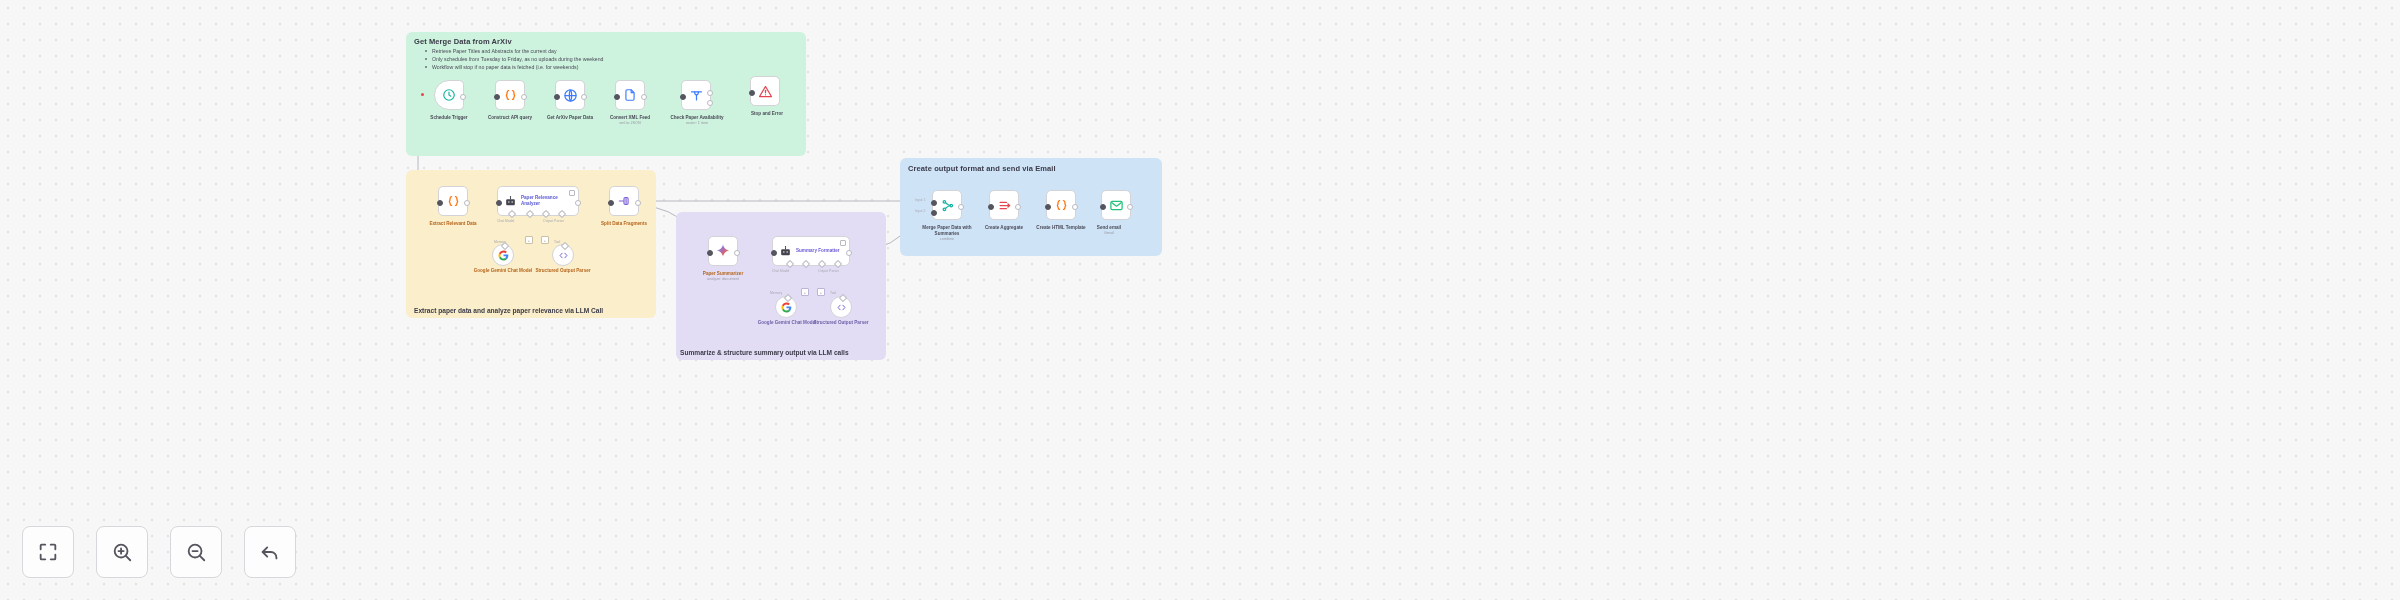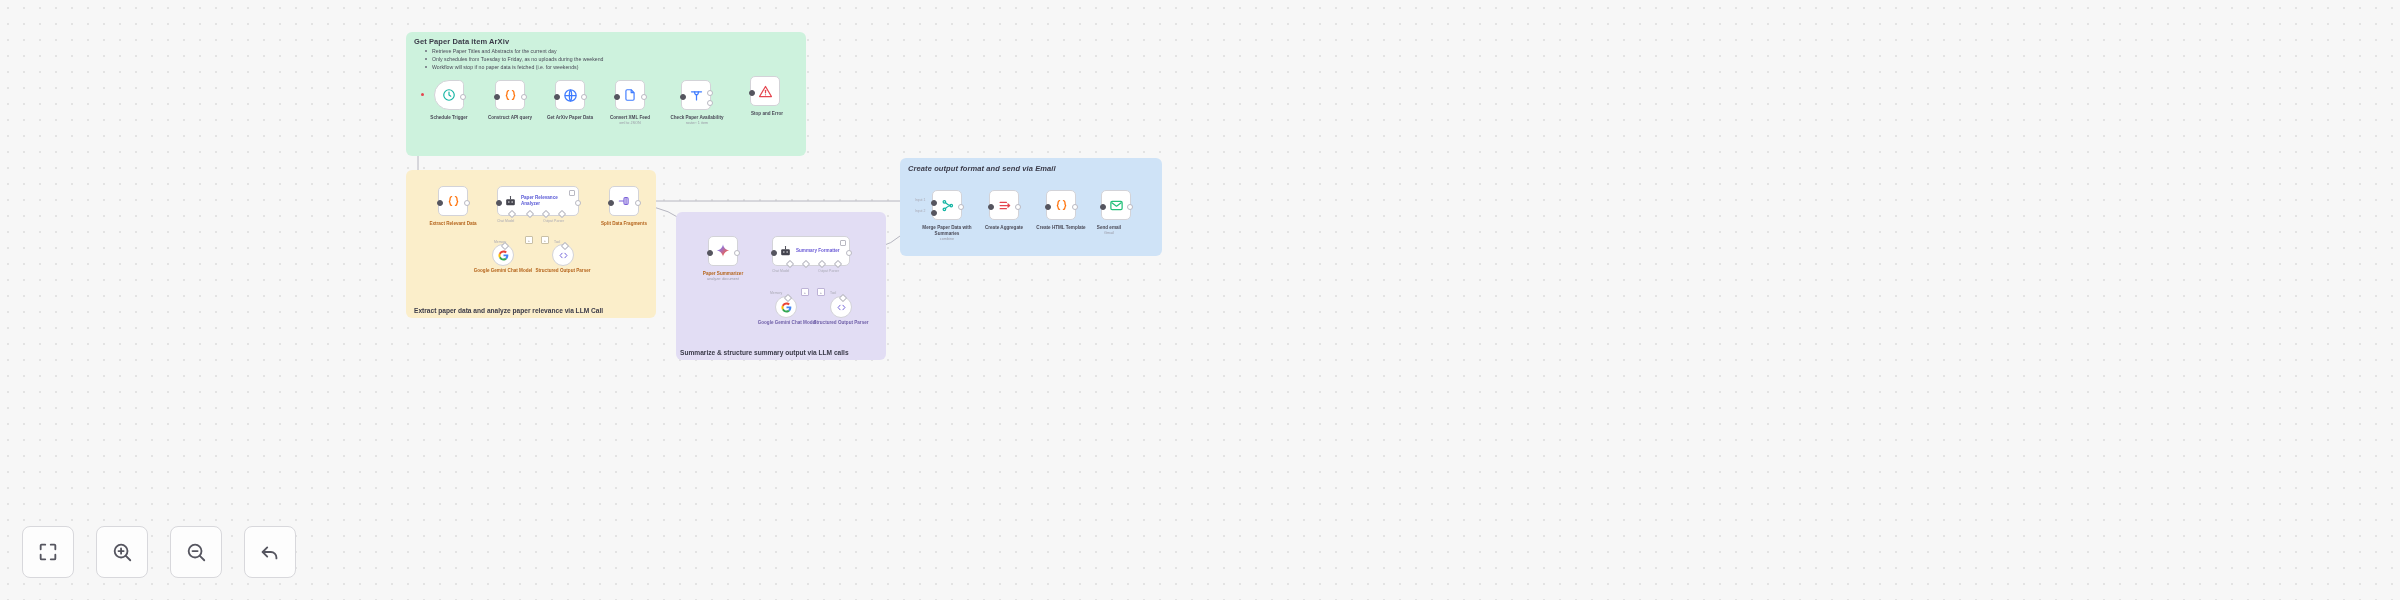--- a/index.html
+++ b/index.html
@@ -124,21 +124,21 @@
 
     <g stroke="#bdb3d6" stroke-width="1" fill="none" stroke-dasharray="2,2">
       <path d="M790 266 Q787 284 785 296"></path>
       <path d="M804 266 V290"></path>
       <path d="M820 266 V290"></path>
       <path d="M836 266 Q839 284 841 296"></path>
     </g>
   </svg>
 
   <div class="group" id="grp-arxiv"></div>
-  <div class="group-title" style="left:414px;top:37px;font-size:7.5px;">Get Paper Data item ArXiv</div>
+  <div class="group-title" style="left:414px;top:37px;font-size:7.5px;">Get Merge Data from ArXiv</div>
   <ul class="group-bullets" style="left:420px;top:47px;">
     <li>Retrieve Paper Titles and Abstracts for the current day</li>
     <li>Only schedules from Tuesday to Friday, as no uploads during the weekend</li>
     <li>Workflow will stop if no paper data is fetched (i.e. for weekends)</li>
   </ul>
 
   <div style="position:absolute;left:421px;top:93px;width:3px;height:3px;border-radius:50%;background:#e4454f;"></div>
 
   <div class="node sq trigger" style="left:434px;top:80px;">
     <svg class="ic" width="14" height="14" viewBox="0 0 24 24" fill="none" stroke="#13b4a3" stroke-width="2">
@@ -332,21 +332,21 @@
   <div class="node circle" style="left:830px;top:296px;">
     <svg class="ic" width="11" height="11" viewBox="0 0 24 24" fill="none" stroke="#6a5ad6" stroke-width="2" stroke-linecap="round" stroke-linejoin="round">
       <path d="M9 7 4.5 12 9 17"></path>
         <path d="m15 7 4.5 5L15 17"></path>
     </svg>
     <span class="port sub" style="top:-2px;left:9px;"></span>
   </div>
   <div class="node-label" style="left:811px;top:320px;width:60px;white-space:normal;line-height:5.5px;color:#6f5fa8;">Structured Output Parser</div>
 
   <div class="group" id="grp-email"></div>
-  <div class="group-title" style="left:908px;top:164px;font-size:7.5px;font-style:italic;">Create output format and send via Email</div>
+  <div class="group-title" style="left:908px;top:164px;font-size:7.5px;">Create output format and send via Email</div>
 
   <div class="subconn-label" style="left:915px;top:198px;">Input 1</div>
   <div class="subconn-label" style="left:915px;top:209px;">Input 2</div>
 
   <div class="node sq" style="left:932px;top:190px;">
     <svg class="ic" width="15" height="15" viewBox="0 0 24 24" fill="none" stroke="#13b4a3" stroke-width="2" stroke-linecap="round">
       <circle cx="7" cy="6" r="2"></circle>
         <circle cx="7" cy="18" r="2"></circle>
         <circle cx="18" cy="12" r="2"></circle>
       <path d="M9 7.5c2 2 4 3.5 7 4.5"></path>

